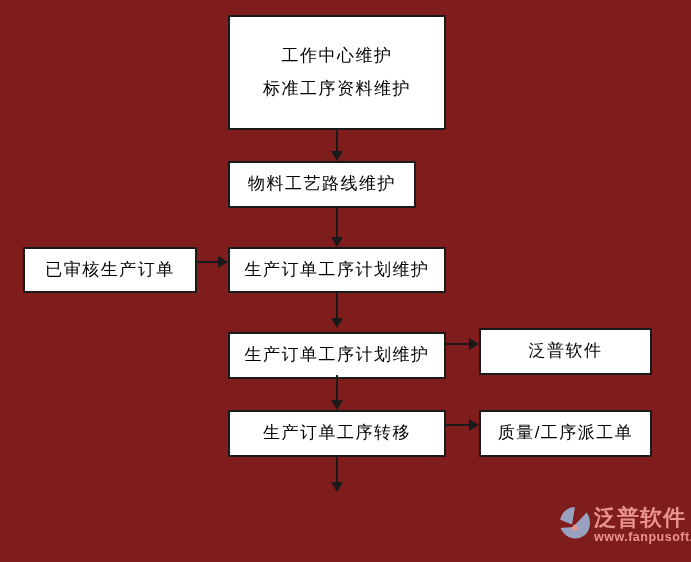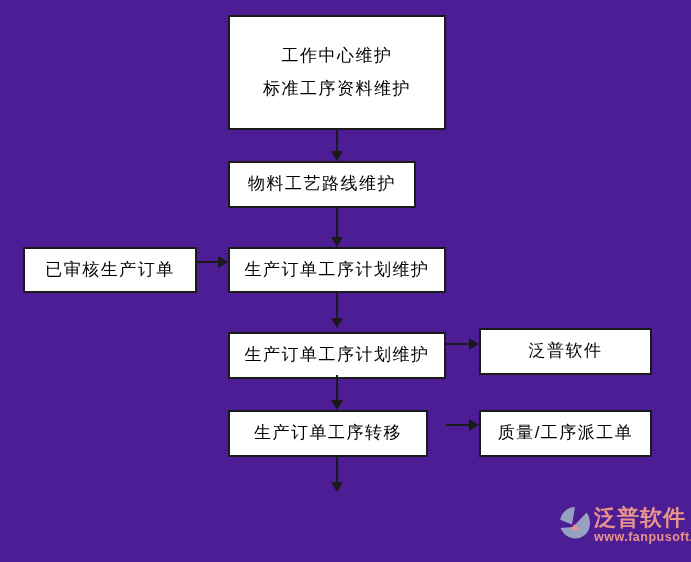--- a/index.html
+++ b/index.html
@@ -5,21 +5,21 @@
   html, body {
     margin: 0;
     padding: 0;
     background: #ffffff;
     font-family: "Liberation Sans", "DejaVu Sans", sans-serif;
   }
   .stage {
     position: relative;
     width: 691px;
     height: 562px;
-    background: #4c1d95;
+    background: #7f1d1d;
     overflow: hidden;
   }
   .node {
     position: absolute;
     box-sizing: border-box;
     border: 2px solid #1a1a1a;
     background: #ffffff;
     color: #000000;
     font-size: 17px;
     letter-spacing: 1.5px;
@@ -99,21 +99,21 @@
   <div class="node" style="left:228px; top:161px; width:188px; height:47px;">物料工艺路线维护</div>
 
   <div class="node" style="left:23px; top:247px; width:174px; height:46px;">已审核生产订单</div>
 
   <div class="node" style="left:228px; top:247px; width:218px; height:46px;">生产订单工序计划维护</div>
 
   <div class="node" style="left:228px; top:332px; width:218px; height:47px;">生产订单工序计划维护</div>
 
   <div class="node" style="left:479px; top:328px; width:173px; height:47px;">泛普软件</div>
 
-  <div class="node" style="left:228px; top:410px; width:200px; height:47px;">生产订单工序转移</div>
+  <div class="node" style="left:228px; top:410px; width:218px; height:47px;">生产订单工序转移</div>
 
   <div class="node" style="left:479px; top:410px; width:173px; height:47px;">质量/工序派工单</div>
 
 
   <div class="vline" style="left:336px; top:130px; height:21px;"></div>
   <div class="head-down" style="left:331px; top:151px;"></div>
 
   <div class="vline" style="left:336px; top:208px; height:29px;"></div>
   <div class="head-down" style="left:331px; top:237px;"></div>
 

